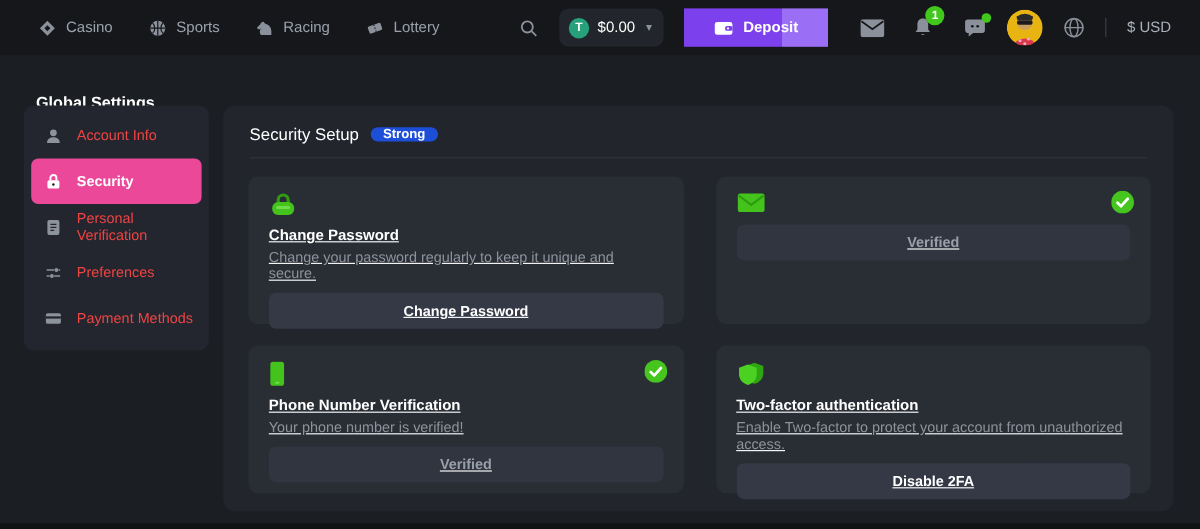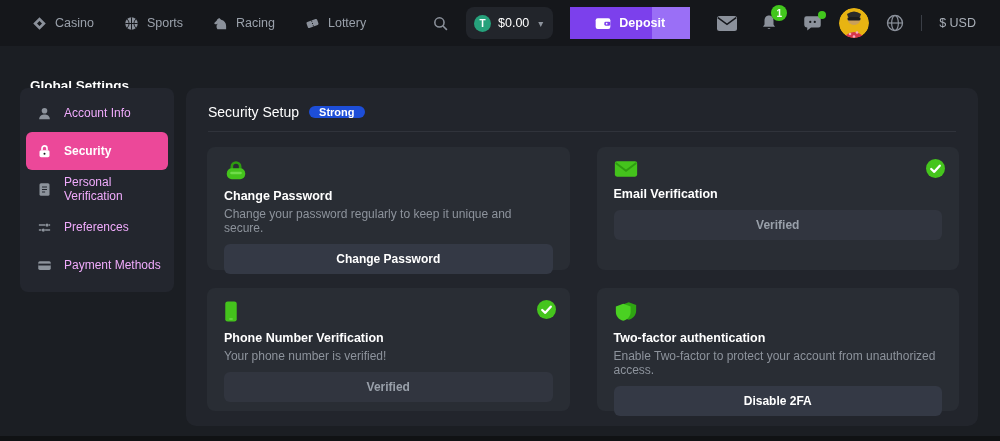--- a/index.html
+++ b/index.html
@@ -58,41 +58,42 @@
   
   .page-title { position:absolute; left:30px; top:63px; font-size:13.5px; font-weight:bold; color:#fff;margin-top:15px; }
 
   
   .sidebar {
     position:absolute; left:20px; top:88px; width:154px; height:204px;
     background:#23262e; border-radius:8px; padding:6px;
   }
   .side-item {
     height:38px; display:flex; align-items:center; gap:12px; padding-left:11px;
-    color:#f0abfc; font-size:12px; border-radius:6px; cursor:pointer;
+    color:#ef4444; font-size:12px; border-radius:6px; cursor:pointer;
   }
   .side-item svg { flex:0 0 auto; }
   .side-item.active { background:#ec4899; color:#fff; font-weight:bold; }
 
   
   .main-panel {
     position:absolute; left:186px; top:88px; width:792px; height:338px;
     background:#22252c; border-radius:10px;
   }
   .main-header { display:flex; align-items:center; gap:10px; padding:16px 22px 0 22px; }
   .main-title { font-size:14px; font-weight:normal; color:#fff; }
   .strength-badge {
     background:#1d4ed8; color:#fff; font-size:11px; font-weight:bold;
     padding:0 10px; border-radius:10px;
   }
   .divider { height:1px; background:#30333b; margin:11px 22px 0 22px; }
 
   .cards {
     display:grid; grid-template-columns:1fr 1fr; gap:18px 27px;
     padding:15px 19px 0 21px;
+    text-decoration:underline;
   }
   .card {
     position:relative; background:#292d34; border-radius:8px;
     padding:13px 17px; height:123px;
   }
   .card-title { font-size:12.5px; font-weight:bold; color:#fff; margin-top:9px; }
   .card-desc { font-size:12px; color:#8d939c; margin-top:4px; }
   .card-btn {
     margin-top:9px; width:100%; height:30px; border:none; border-radius:6px;
     background:#343945; font-family:inherit; font-size:12px; font-weight:bold;
@@ -304,21 +305,20 @@
             <rect x="1" y="1" width="26" height="18" rx="2.5" fill="#44c31c"></rect>
             <path d="M2 3 L14 12 L26 3" stroke="#2e9b10" stroke-width="2.2" fill="none"></path>
           </svg>
       </span>
       <span class="check-circle">
         <svg width="19" height="19" viewBox="0 0 20 20">
             <circle cx="10" cy="10" r="10" fill="#45c51d"></circle>
             <path d="M5.5 10.5 L8.7 13.5 L14.5 7" stroke="#fff" stroke-width="2.4" fill="none" stroke-linecap="round" stroke-linejoin="round"></path>
           </svg>
       </span>
-      <div class="card-title">Email Verification</div>
       <button class="card-btn muted">Verified</button>
     </div>
 
     <div class="card">
       <span>
         <svg width="14" height="21" viewBox="0 0 14 22">
             <rect x="1" y="0.5" width="12" height="21" rx="2.5" fill="#44c31c"></rect>
             <rect x="5" y="18" width="4" height="1.6" rx="0.8" fill="#6fdc4a"></rect>
           </svg>
       </span>

